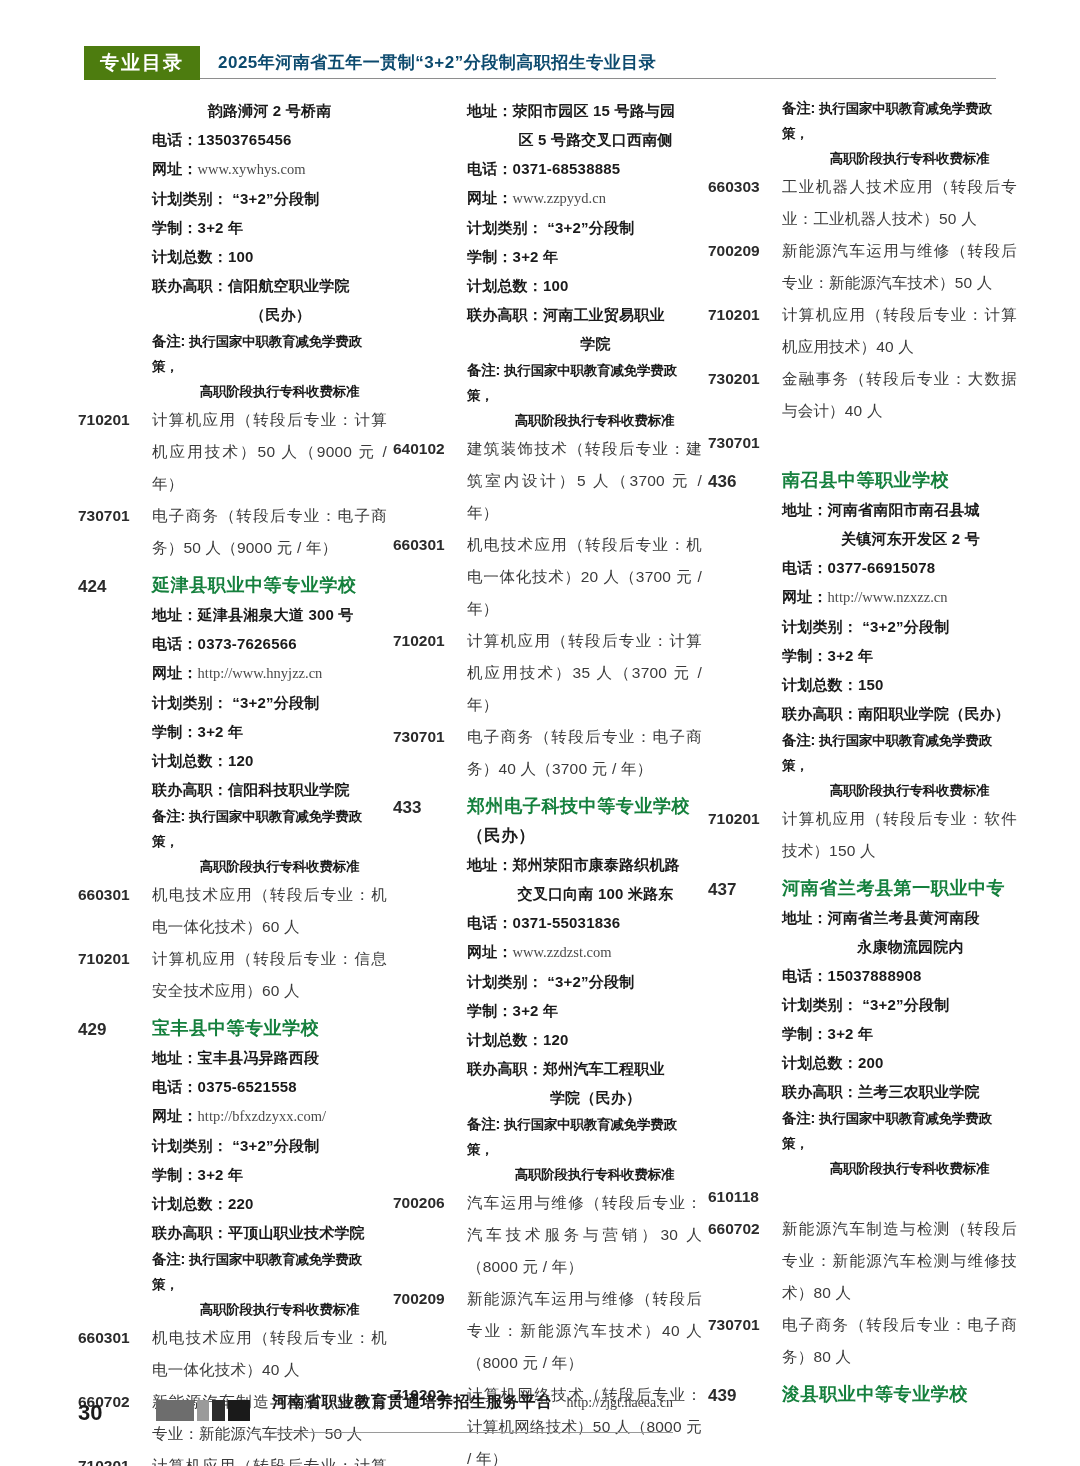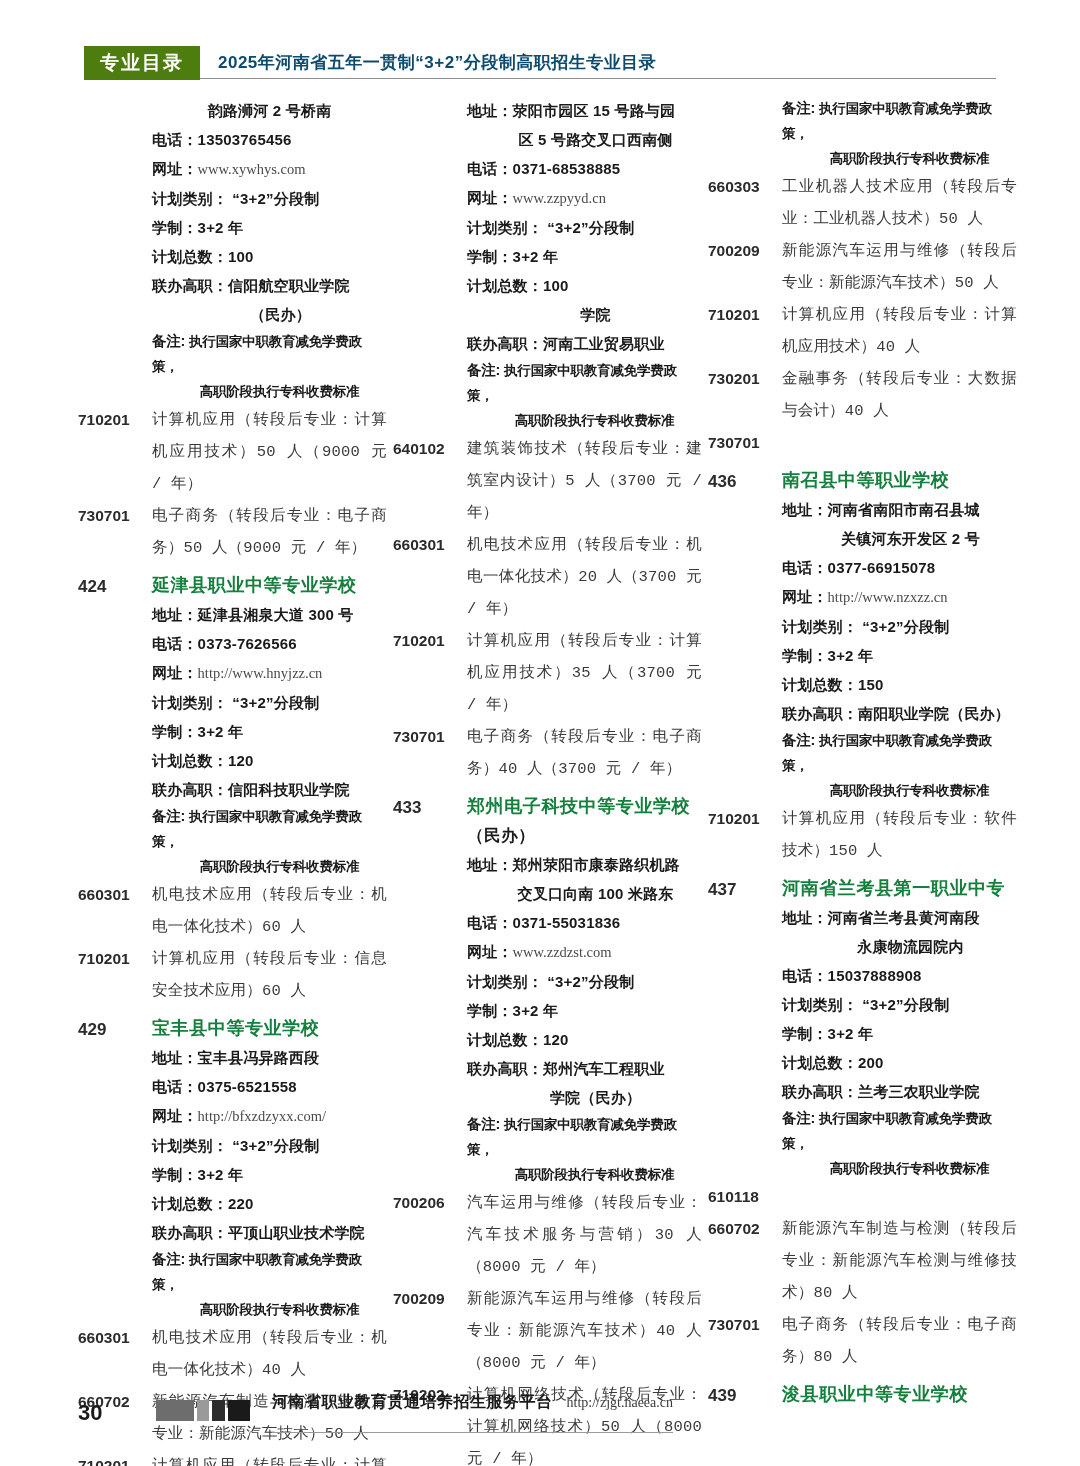--- a/index.html
+++ b/index.html
@@ -87,21 +87,21 @@
   .code.school {
     font-size: 17px;
   }
   .body {
     flex: 1;
     min-width: 0;
   }
 
   
   .major {
-    font-family: Liberation Mono, monospace;
+    font-family: Liberation Sans, sans-serif;
     font-size: 15.5px;
     line-height: 32px;
     color: #3a3a3a;
     letter-spacing: 0.2px;
     text-align: justify;
   }
 
   
   .school-name {
     font-size: 18px;
@@ -315,22 +315,22 @@
       <div class="row">
         <div class="code"></div>
         <div class="body">
           <div class="info"><span>地址：</span><span class="v-normal">荥阳市园区 15 号路与园</span></div>
           <div class="info cont">区 5 号路交叉口西南侧</div>
           <div class="info"><span>电话：</span><span class="v-normal">0371-68538885</span></div>
           <div class="info"><span>网址：</span><span class="v-url">www.zzpyyd.cn</span></div>
           <div class="info"><span>计划类别：</span><span class="v-normal"> “3+2”分段制</span></div>
           <div class="info"><span>学制：</span><span class="v-normal">3+2 年</span></div>
           <div class="info"><span>计划总数：</span><span class="v-normal">100</span></div>
+          <div class="info"><span>联办高职：</span><span class="v-normal">河南工业贸易职业</span></div>
           <div class="info cont">学院</div>
-          <div class="info"><span>联办高职：</span><span class="v-normal">河南工业贸易职业</span></div>
           <div class="remark"><span class="rk">备注: </span><span>执行国家中职教育减免学费政策，</span></div>
           <div class="remark-2">高职阶段执行专科收费标准</div>
         </div>
       </div>
       <div class="row">
         <div class="code">640102</div>
         <div class="body">
           <div class="major">建筑装饰技术（转段后专业：建筑室内设计）5 人（3700 元 / 年）</div>
         </div>
       </div>

